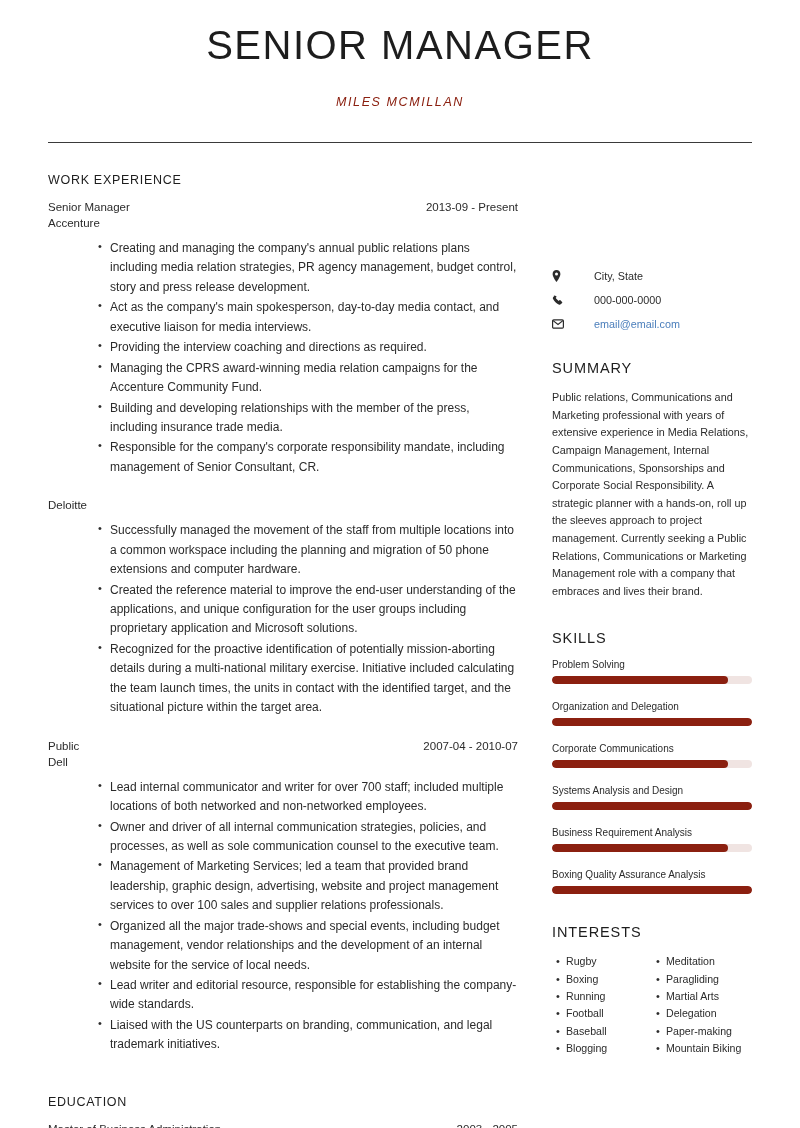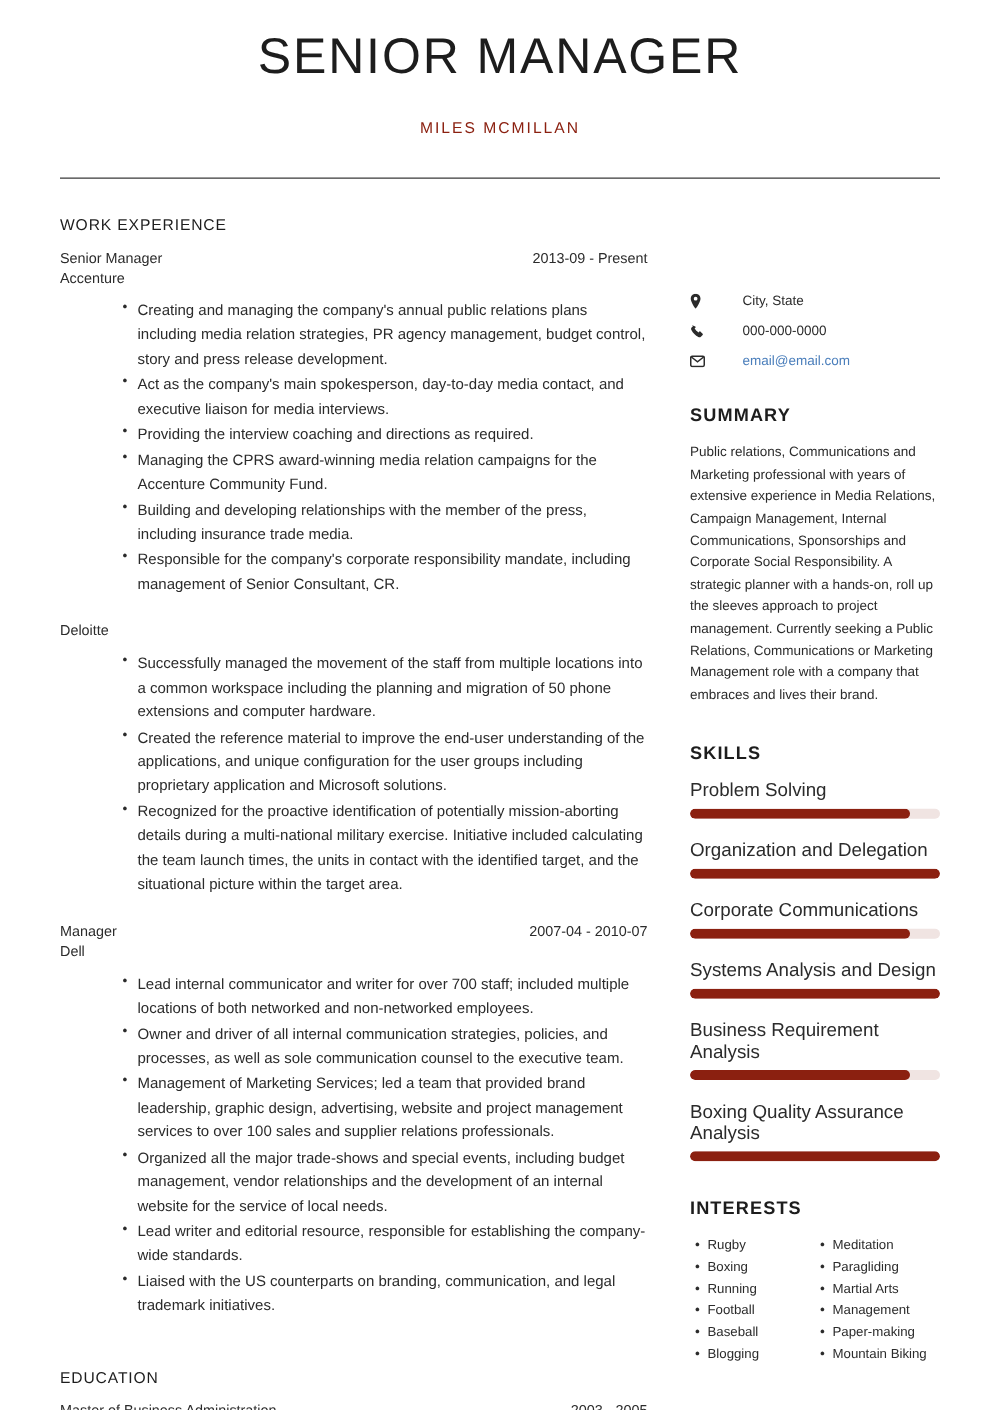--- a/index.html
+++ b/index.html
@@ -144,33 +144,33 @@
     color: #2b2b2b;
     padding-left: 3px;
   }
   .contact-text.link { color: #4a7ebb; }
 
   .side-section { margin-top: 30px; }
   .side-head {
     font-size: 14.5px;
     letter-spacing: 0.9px;
     color: #1d1d1d;
-    font-weight: 700;
+    font-weight: 400;
     margin: 0 0 13px 0;
     text-transform: uppercase;
   }
   .summary-text {
     font-size: 10.8px;
     line-height: 1.63;
     color: #2b2b2b;
   }
 
   .skill { margin-bottom: 17px; }
   .skill-name {
-    font-size: 15px;
+    font-size: 10px;
     color: #2b2b2b;
     margin-bottom: 6px;
   }
   .skill-track {
     position: relative;
     height: 8px;
     border-radius: 5px;
     background: #f0e4e2;
     overflow: hidden;
   }
@@ -206,21 +206,21 @@
     font-size: 11px;
   }
 </style>
 </head>
 <body>
 
 <div class="page">
 
   <div class="header">
     <h1 class="job-title">SENIOR MANAGER</h1>
-    <div class="person-name" style="color: rgb(139, 32, 16);">MILES MCMILLAN</div>
+    <div class="person-name" style="color: rgb(139, 32, 16); font-style: italic;">MILES MCMILLAN</div>
     <hr class="header-rule">
   </div>
 
   <div class="columns">
 
     <div class="col-main">
 
       <div>
         <h2 class="section-head">WORK EXPERIENCE</h2>
         <div id="work-entries">
@@ -242,21 +242,21 @@
             <div class="entry">
               <div class="entry-org">Deloitte</div>
               <ul class="bullets">
                 <li>Successfully managed the movement of the staff from multiple locations into a common workspace including the planning and migration of 50 phone extensions and computer hardware.</li>
                 <li>Created the reference material to improve the end-user understanding of the applications, and unique configuration for the user groups including proprietary application and Microsoft solutions.</li>
                 <li>Recognized for the proactive identification of potentially mission-aborting details during a multi-national military exercise. Initiative included calculating the team launch times, the units in contact with the identified target, and the situational picture within the target area.</li>
               </ul>
             </div>
             <div class="entry">
               <div class="entry-row">
-                <div class="entry-title">Manager</div>
+                <div class="entry-title">Public</div>
                 <div class="entry-date">2007-04 - 2010-07</div>
               </div>
               <div class="entry-org">Dell</div>
               <ul class="bullets">
                 <li>Lead internal communicator and writer for over 700 staff; included multiple locations of both networked and non-networked employees.</li>
                 <li>Owner and driver of all internal communication strategies, policies, and processes, as well as sole communication counsel to the executive team.</li>
                 <li>Management of Marketing Services; led a team that provided brand leadership, graphic design, advertising, website and project management services to over 100 sales and supplier relations professionals.</li>
                 <li>Organized all the major trade-shows and special events, including budget management, vendor relationships and the development of an internal website for the service of local needs.</li>
                 <li>Lead writer and editorial resource, responsible for establishing the company-wide standards.</li>
                 <li>Liaised with the US counterparts on branding, communication, and legal trademark initiatives.</li>
@@ -370,21 +370,21 @@
                 <li>Football</li>
                 <li>Baseball</li>
                 <li>Blogging</li>
               </ul>
           </div>
           <div class="interest-col">
             <ul class="interest-list" id="interests-right">
                 <li>Meditation</li>
                 <li>Paragliding</li>
                 <li>Martial Arts</li>
-                <li>Management</li>
+                <li>Delegation</li>
                 <li>Paper-making</li>
                 <li>Mountain Biking</li>
               </ul>
           </div>
         </div>
       </div>
 
     </div>
   </div>
 </div>

